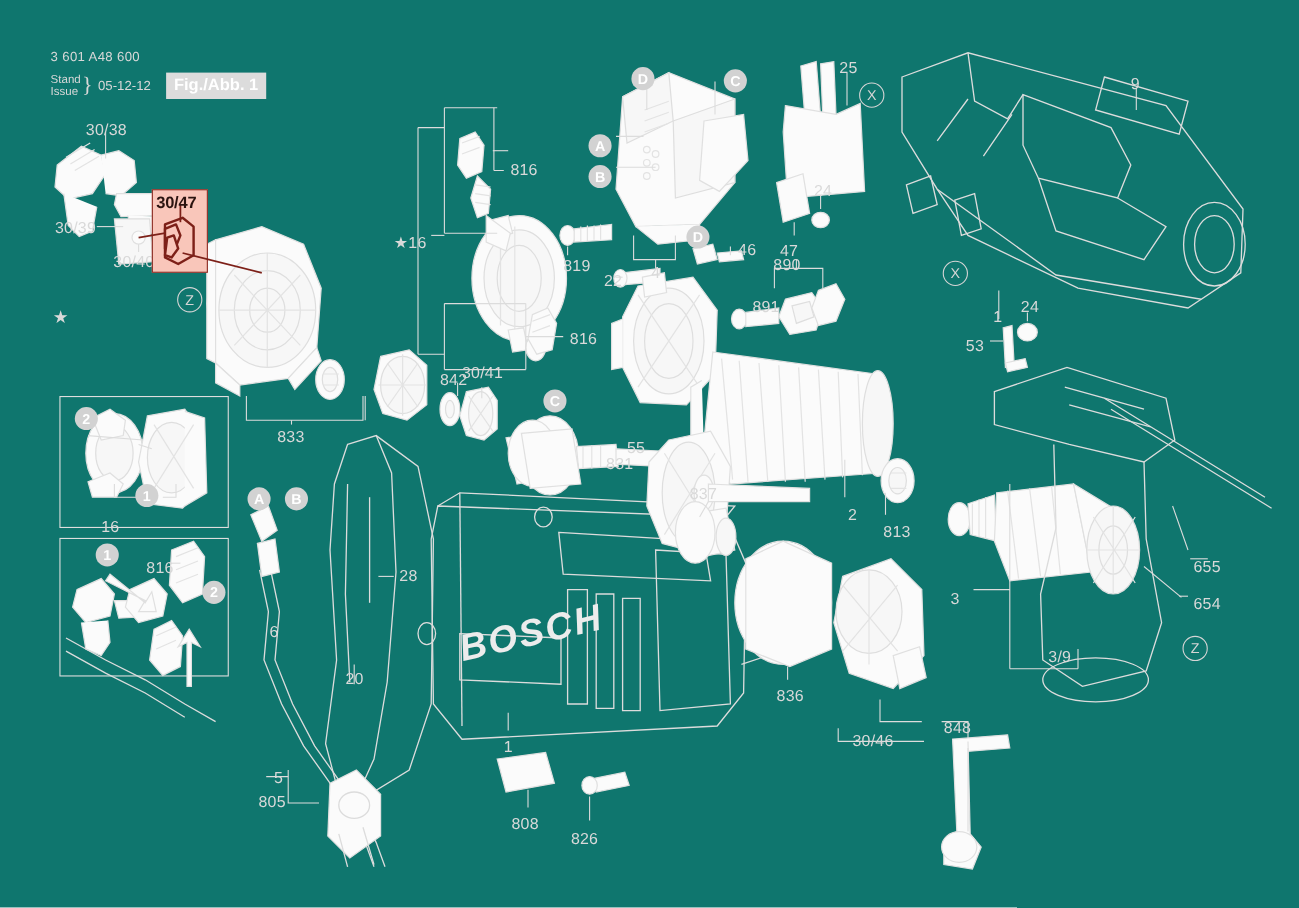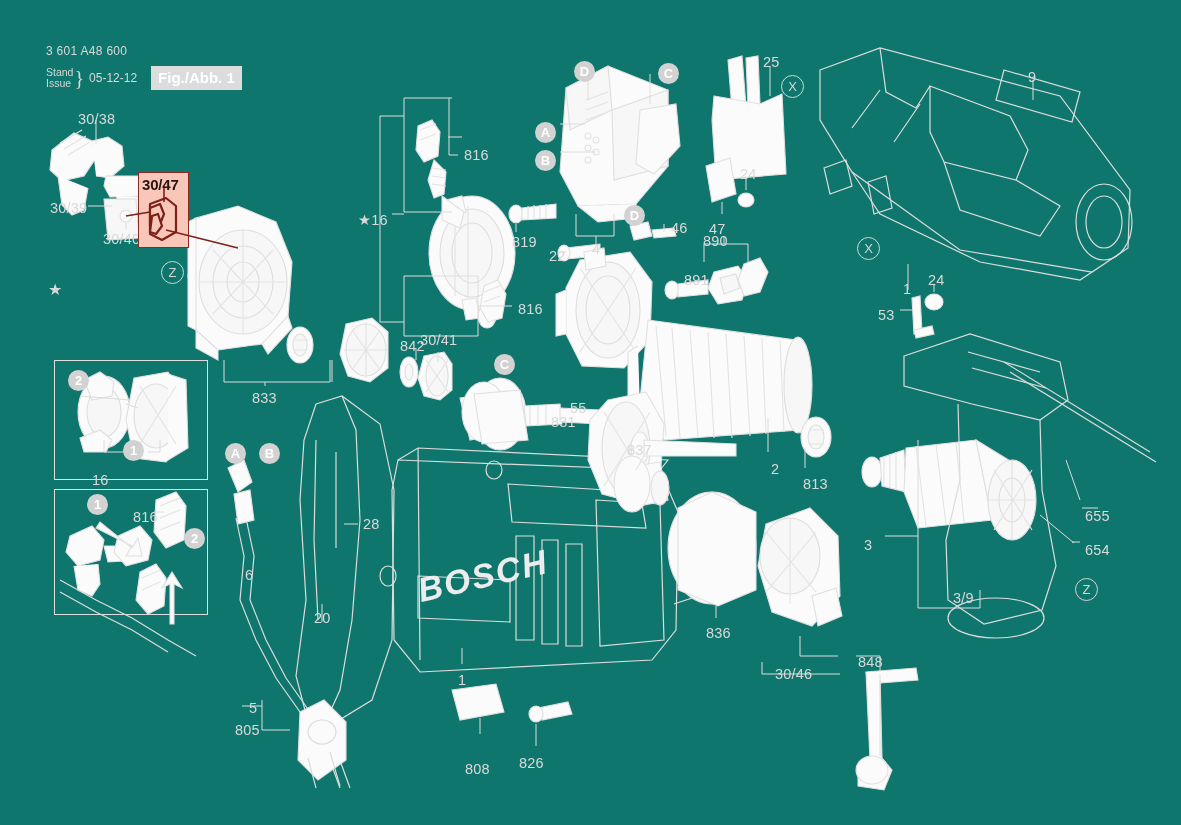--- a/index.html
+++ b/index.html
@@ -398,21 +398,21 @@
       <div class="lbl" style="left: 50px; top: 200px;">30/39</div>
       <div class="lbl" style="left: 103px; top: 231px;">30/40</div>
       <div class="lbl" style="left: 252px; top: 390px;">833</div>
       <div class="lbl" style="left: 92px; top: 452px; margin-top: 20px;">16</div>
       <div class="lbl" style="left: 133px; top: 509px;">816</div>
       <div class="lbl" style="left: 245px; top: 567px;">6</div>
       <div class="lbl" style="left: 314px; top: 610px;">20</div>
       <div class="lbl" style="left: 363px; top: 516px;">28</div>
       <div class="lbl" style="left: 249px; top: 700px;">5</div>
       <div class="lbl" style="left: 235px; top: 722px;">805</div>
-      <div class="lbl" style="left: 465px; top: 761px;">808</div>
+      <div class="lbl" style="left: 465px; top: 742px;">808</div>
       <div class="lbl" style="left: 519px; top: 755px;">826</div>
       <div class="lbl" style="left: 458px; top: 672px;">1</div>
       <div class="lbl" style="left: 358px; top: 212px;">★16</div>
       <div class="lbl" style="left: 464px; top: 147px;">816</div>
       <div class="lbl" style="left: 518px; top: 301px;">816</div>
       <div class="lbl" style="left: 512px; top: 234px;">819</div>
       <div class="lbl" style="left: 549px; top: 248px;">22</div>
       <div class="lbl" style="left: 592px; top: 241px;">4</div>
       <div class="lbl" style="left: 400px; top: 338px;">842</div>
       <div class="lbl" style="left: 420px; top: 332px;">30/41</div>

